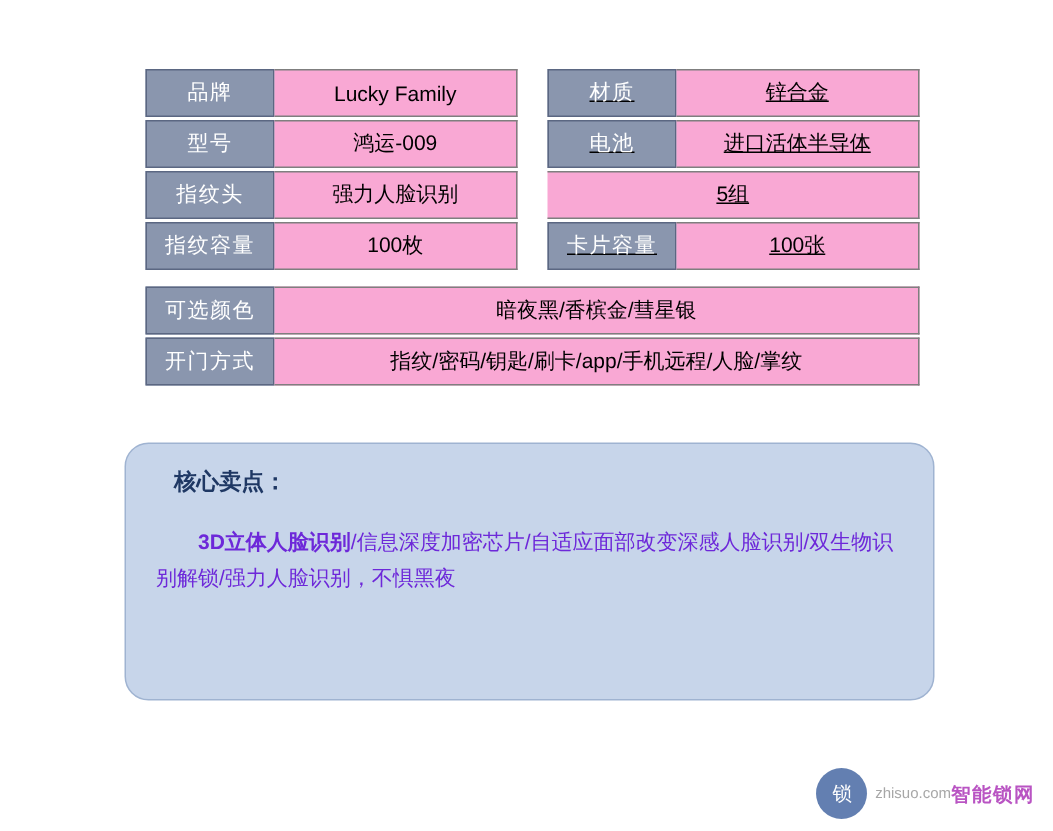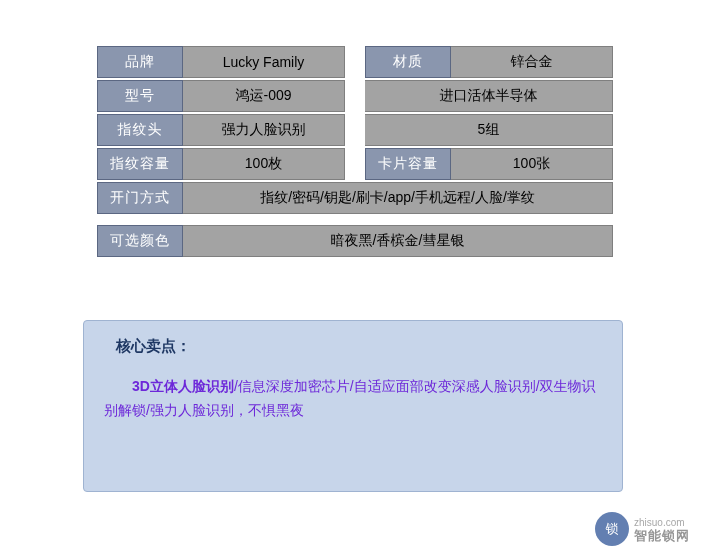--- a/index.html
+++ b/index.html
@@ -32,61 +32,61 @@
     display: flex;
     gap: 0px;
     margin-bottom: 0;
     height: 34px;
   }
   .pair {
     display: flex;
     height: 32px;
   }
   .pair.left { width: 248px; }
-  .pair.right { width: 248px; margin-left: 20px; }
+  .pair.right { width: 248px; margin-left: 20px; text-decoration: underline; }
   .pair.full { width: 516px; }
 
   .cell-label {
     background: #8a96ae;
     border: 1px solid #5b6782;
     color: #ffffff;
     font-size: 14px;
     display: flex;
     align-items: center;
     justify-content: center;
     box-sizing: border-box;
     letter-spacing: 1px;
     flex: 0 0 86px;
   }
   .cell-value {
-    background: #a3a3a3;
+    background: #f9a8d4;
     border: 1px solid #7f7f7f;
     border-left: none;
     color: #000000;
     font-size: 14px;
     display: flex;
     align-items: center;
     justify-content: center;
     box-sizing: border-box;
     flex: 1 1 auto;
     white-space: nowrap;
     overflow: hidden;
   }
   .pair.full .cell-label { flex: 0 0 86px; }
 
   
   .sell-box {
     position: absolute;
     left: 83px;
-    top: 320px;
+    top: 295px;
     width: 540px;
     height: 172px;
     background: #c7d5ea;
     border: 1px solid #9fb3d1;
-    border-radius: 4px;
+    border-radius: 16px;
     box-sizing: border-box;
     padding: 16px 20px 10px 20px;
   }
   .sell-title {
     color: #1f3864;
     font-size: 15px;
     font-weight: bold;
     margin: 0 0 18px 12px;
   }
   .sell-body {
@@ -116,31 +116,30 @@
     background: #2f5597;
     color: #ffffff;
     font-size: 13px;
     display: flex;
     align-items: center;
     justify-content: center;
     margin-right: 5px;
   }
   .wm-text {
     display: flex;
-    flex-direction: column;
     line-height: 13px;
   }
   .wm-top {
     font-size: 10px;
     color: #8a8a8a;
     letter-spacing: 0px;
   }
   .wm-bottom {
     font-size: 13px;
-    color: #737373;
+    color: #a21caf;
     font-weight: bold;
     letter-spacing: 1px;
   }
 </style>
 </head>
 <body>
 
 <div class="sheet">
 
   <div class="spec-grid">
@@ -155,20 +154,21 @@
         <div class="cell-value">锌合金</div>
       </div>
     </div>
 
     <div class="spec-row">
       <div class="pair left">
         <div class="cell-label">型号</div>
         <div class="cell-value">鸿运-009</div>
       </div>
       <div class="pair right">
+        <div class="cell-label">电池</div>
         <div class="cell-value">进口活体半导体</div>
       </div>
     </div>
 
     <div class="spec-row">
       <div class="pair left">
         <div class="cell-label">指纹头</div>
         <div class="cell-value">强力人脸识别</div>
       </div>
       <div class="pair right">
@@ -177,34 +177,34 @@
     </div>
 
     <div class="spec-row">
       <div class="pair left">
         <div class="cell-label">指纹容量</div>
         <div class="cell-value">100枚</div>
       </div>
       <div class="pair right">
         <div class="cell-label">卡片容量</div>
         <div class="cell-value">100张</div>
-      </div>
-    </div>
-
-    <div class="spec-row">
-      <div class="pair full">
-        <div class="cell-label">开门方式</div>
-        <div class="cell-value">指纹/密码/钥匙/刷卡/app/手机远程/人脸/掌纹</div>
       </div>
     </div>
 
     <div class="spec-row" style="margin-top:9px;">
       <div class="pair full">
         <div class="cell-label">可选颜色</div>
         <div class="cell-value">暗夜黑/香槟金/彗星银</div>
+      </div>
+    </div>
+
+    <div class="spec-row">
+      <div class="pair full">
+        <div class="cell-label">开门方式</div>
+        <div class="cell-value">指纹/密码/钥匙/刷卡/app/手机远程/人脸/掌纹</div>
       </div>
     </div>
 
   </div>
 
   <div class="sell-box">
     <div class="sell-title">核心卖点：</div>
     <p class="sell-body"><b>3D立体人脸识别</b><span>/信息深度加密芯片/自适应面部改变深感人脸识别/双生物识别解锁/强力人脸识别，不惧黑夜</span></p>
   </div>
 

